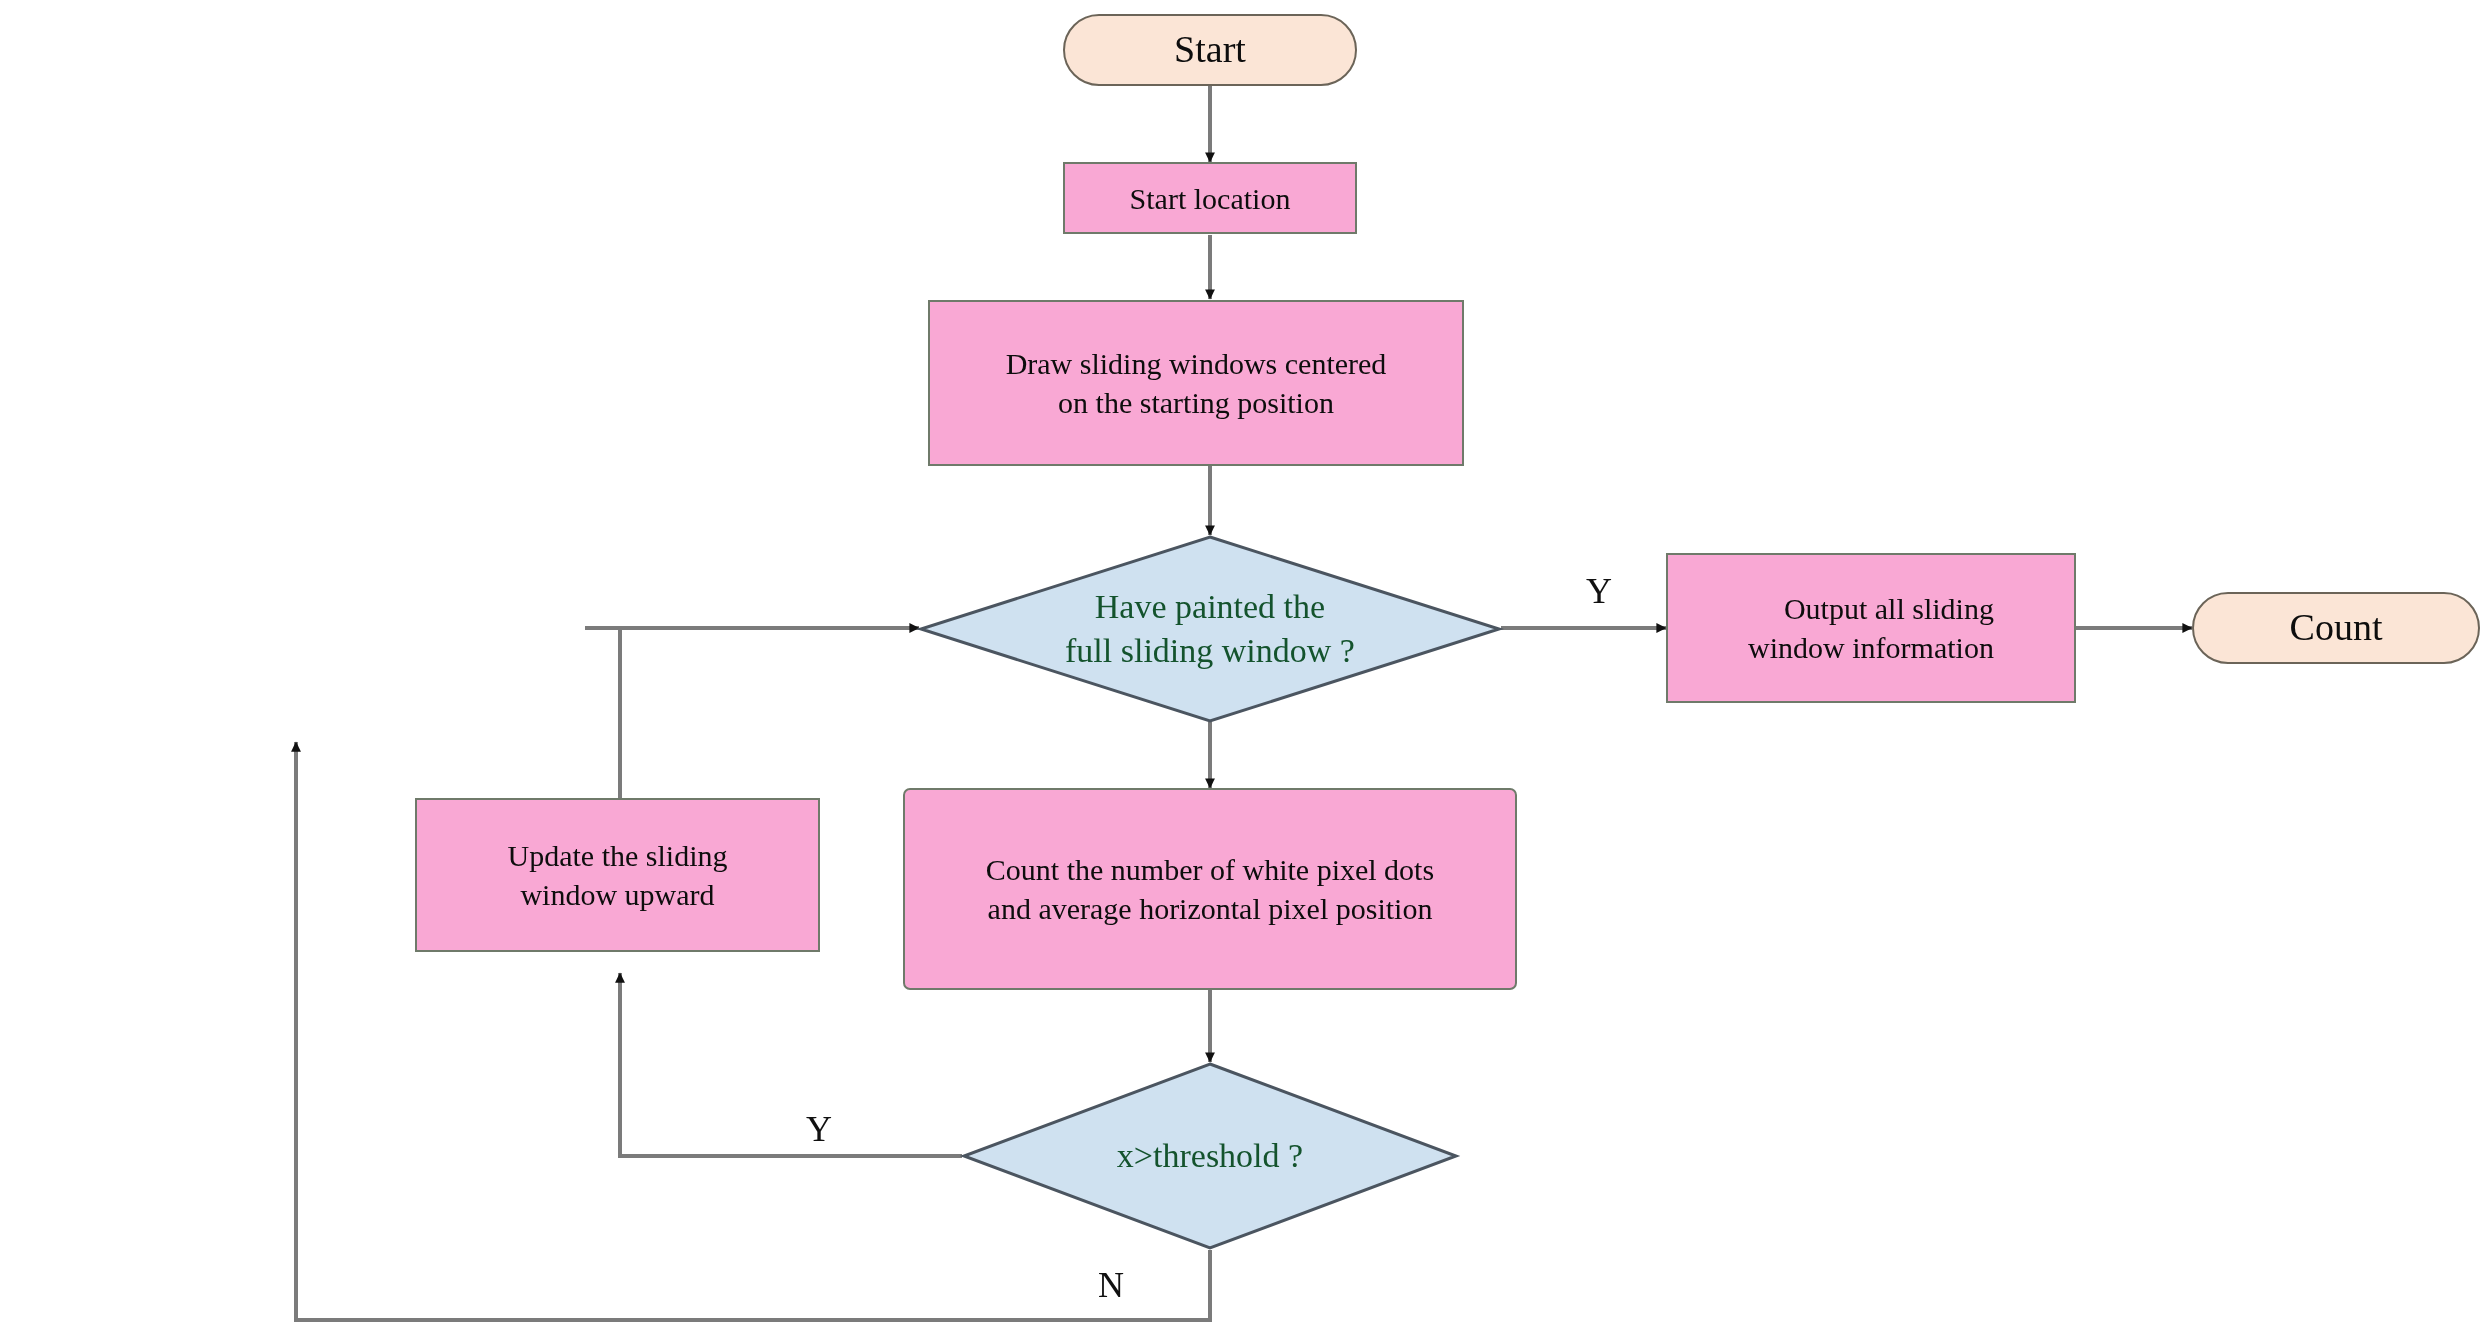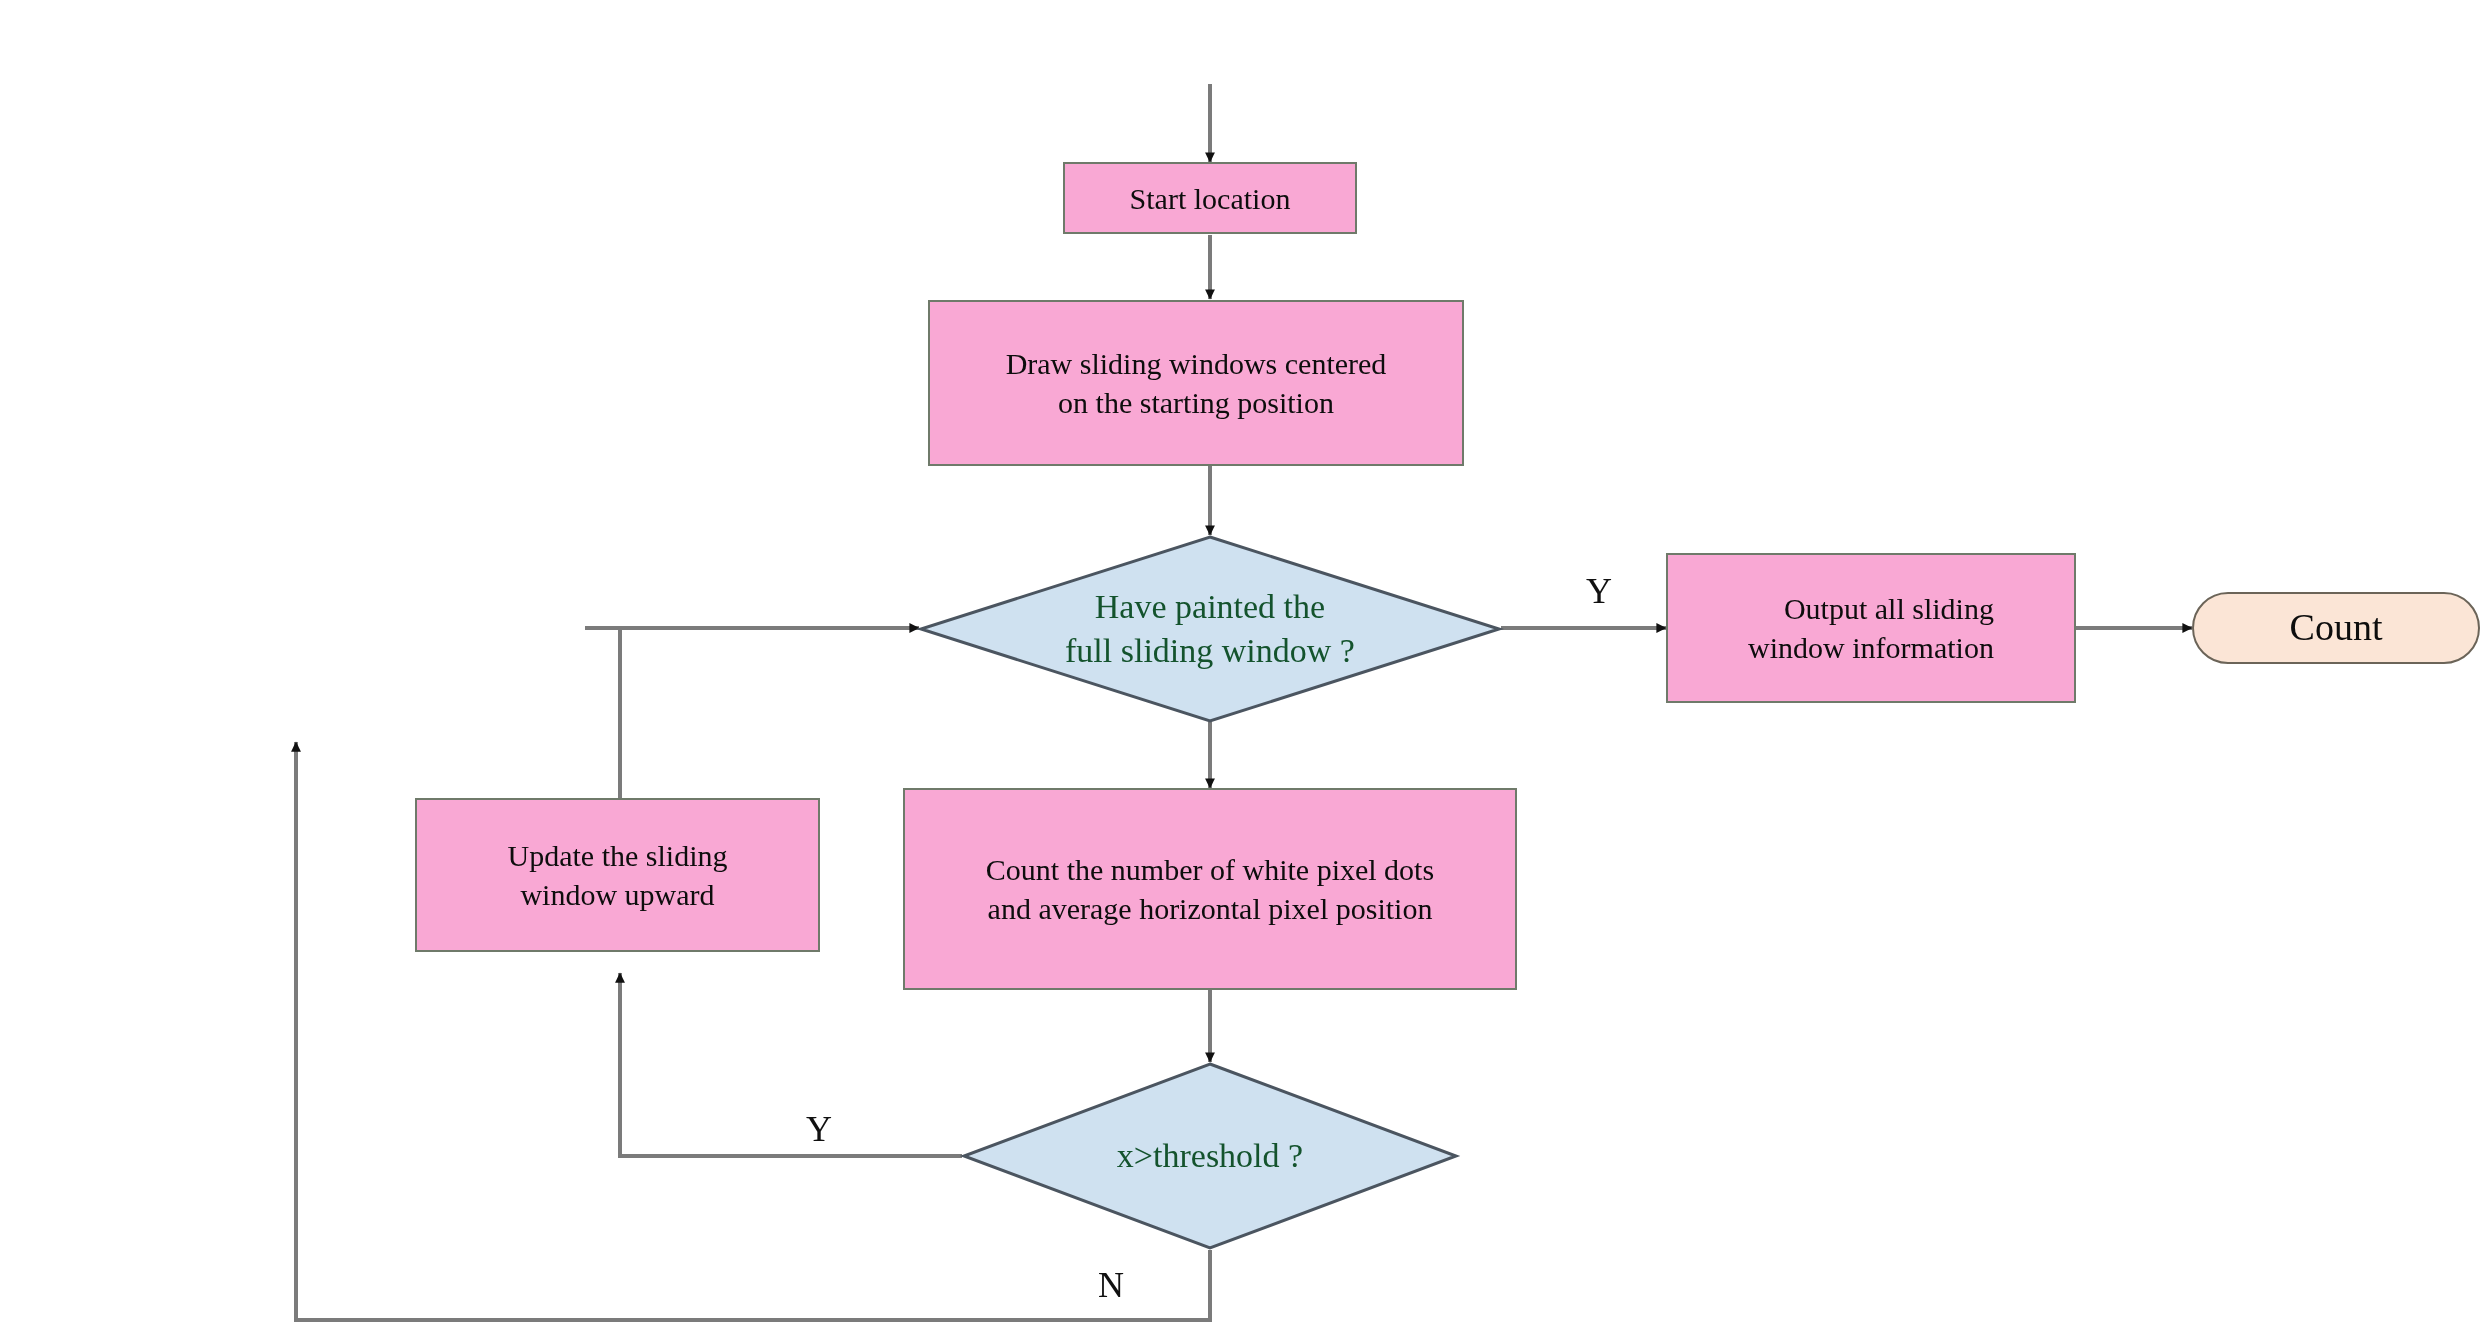--- a/index.html
+++ b/index.html
@@ -112,41 +112,42 @@
       <path d="M 962 1156 L 620 1156 L 620 973" marker-end="url(#arrow)"></path>
 
       <path d="M 620 798 L 620 628 L 585 628"></path>
 
       <path d="M 1210 1250 L 1210 1320 L 296 1320 L 296 742" marker-end="url(#arrow)"></path>
 
       <path d="M 585 628 L 919 628" marker-end="url(#arrow)"></path>
     </g>
   </svg>
 
+  <div class="node terminator" style="left:1063px; top:14px; width:294px; height:72px;">Start</div>
 
   <div class="node process" style="left:1063px; top:162px; width:294px; height:72px;">Start location</div>
 
   <div class="node process" style="left:928px; top:300px; width:536px; height:166px;">Draw sliding windows centered
 on the starting position</div>
 
   <div class="decision-wrap" style="left:919px; top:535px; width:582px; height:188px;">
     <svg width="582" height="188" viewBox="0 0 582 188" preserveAspectRatio="none">
       <polygon points="291,2 580,94 291,186 2,94" fill="#cfe1f0" stroke="#4b5560" stroke-width="3"></polygon>
     </svg>
     <div class="decision-label">Have painted the
 full sliding window ?</div>
   </div>
 
 
   <div class="node process" style="left:1666px; top:553px; width:410px; height:150px;text-align:right;">Output all sliding
 window information</div>
 
   <div class="node terminator" style="left:2192px; top:592px; width:288px; height:72px;">Count</div>
 
-  <div class="node process" style="left:903px; top:788px; width:614px; height:202px;">Count the number of white pixel dots
+  <div class="node process" style="left:903px; top:788px; width:614px; height:202px;border-radius:7px;">Count the number of white pixel dots
 and average horizontal pixel position</div>
 
   <div class="node process" style="left:415px; top:798px; width:405px; height:154px;">Update the sliding
 window upward</div>
 
   <div class="decision-wrap" style="left:962px; top:1062px; width:496px; height:188px;">
     <svg width="496" height="188" viewBox="0 0 496 188" preserveAspectRatio="none">
       <polygon points="248,2 494,94 248,186 2,94" fill="#cfe1f0" stroke="#4b5560" stroke-width="3"></polygon>
     </svg>
     <div class="decision-label">x&gt;threshold ?</div>

